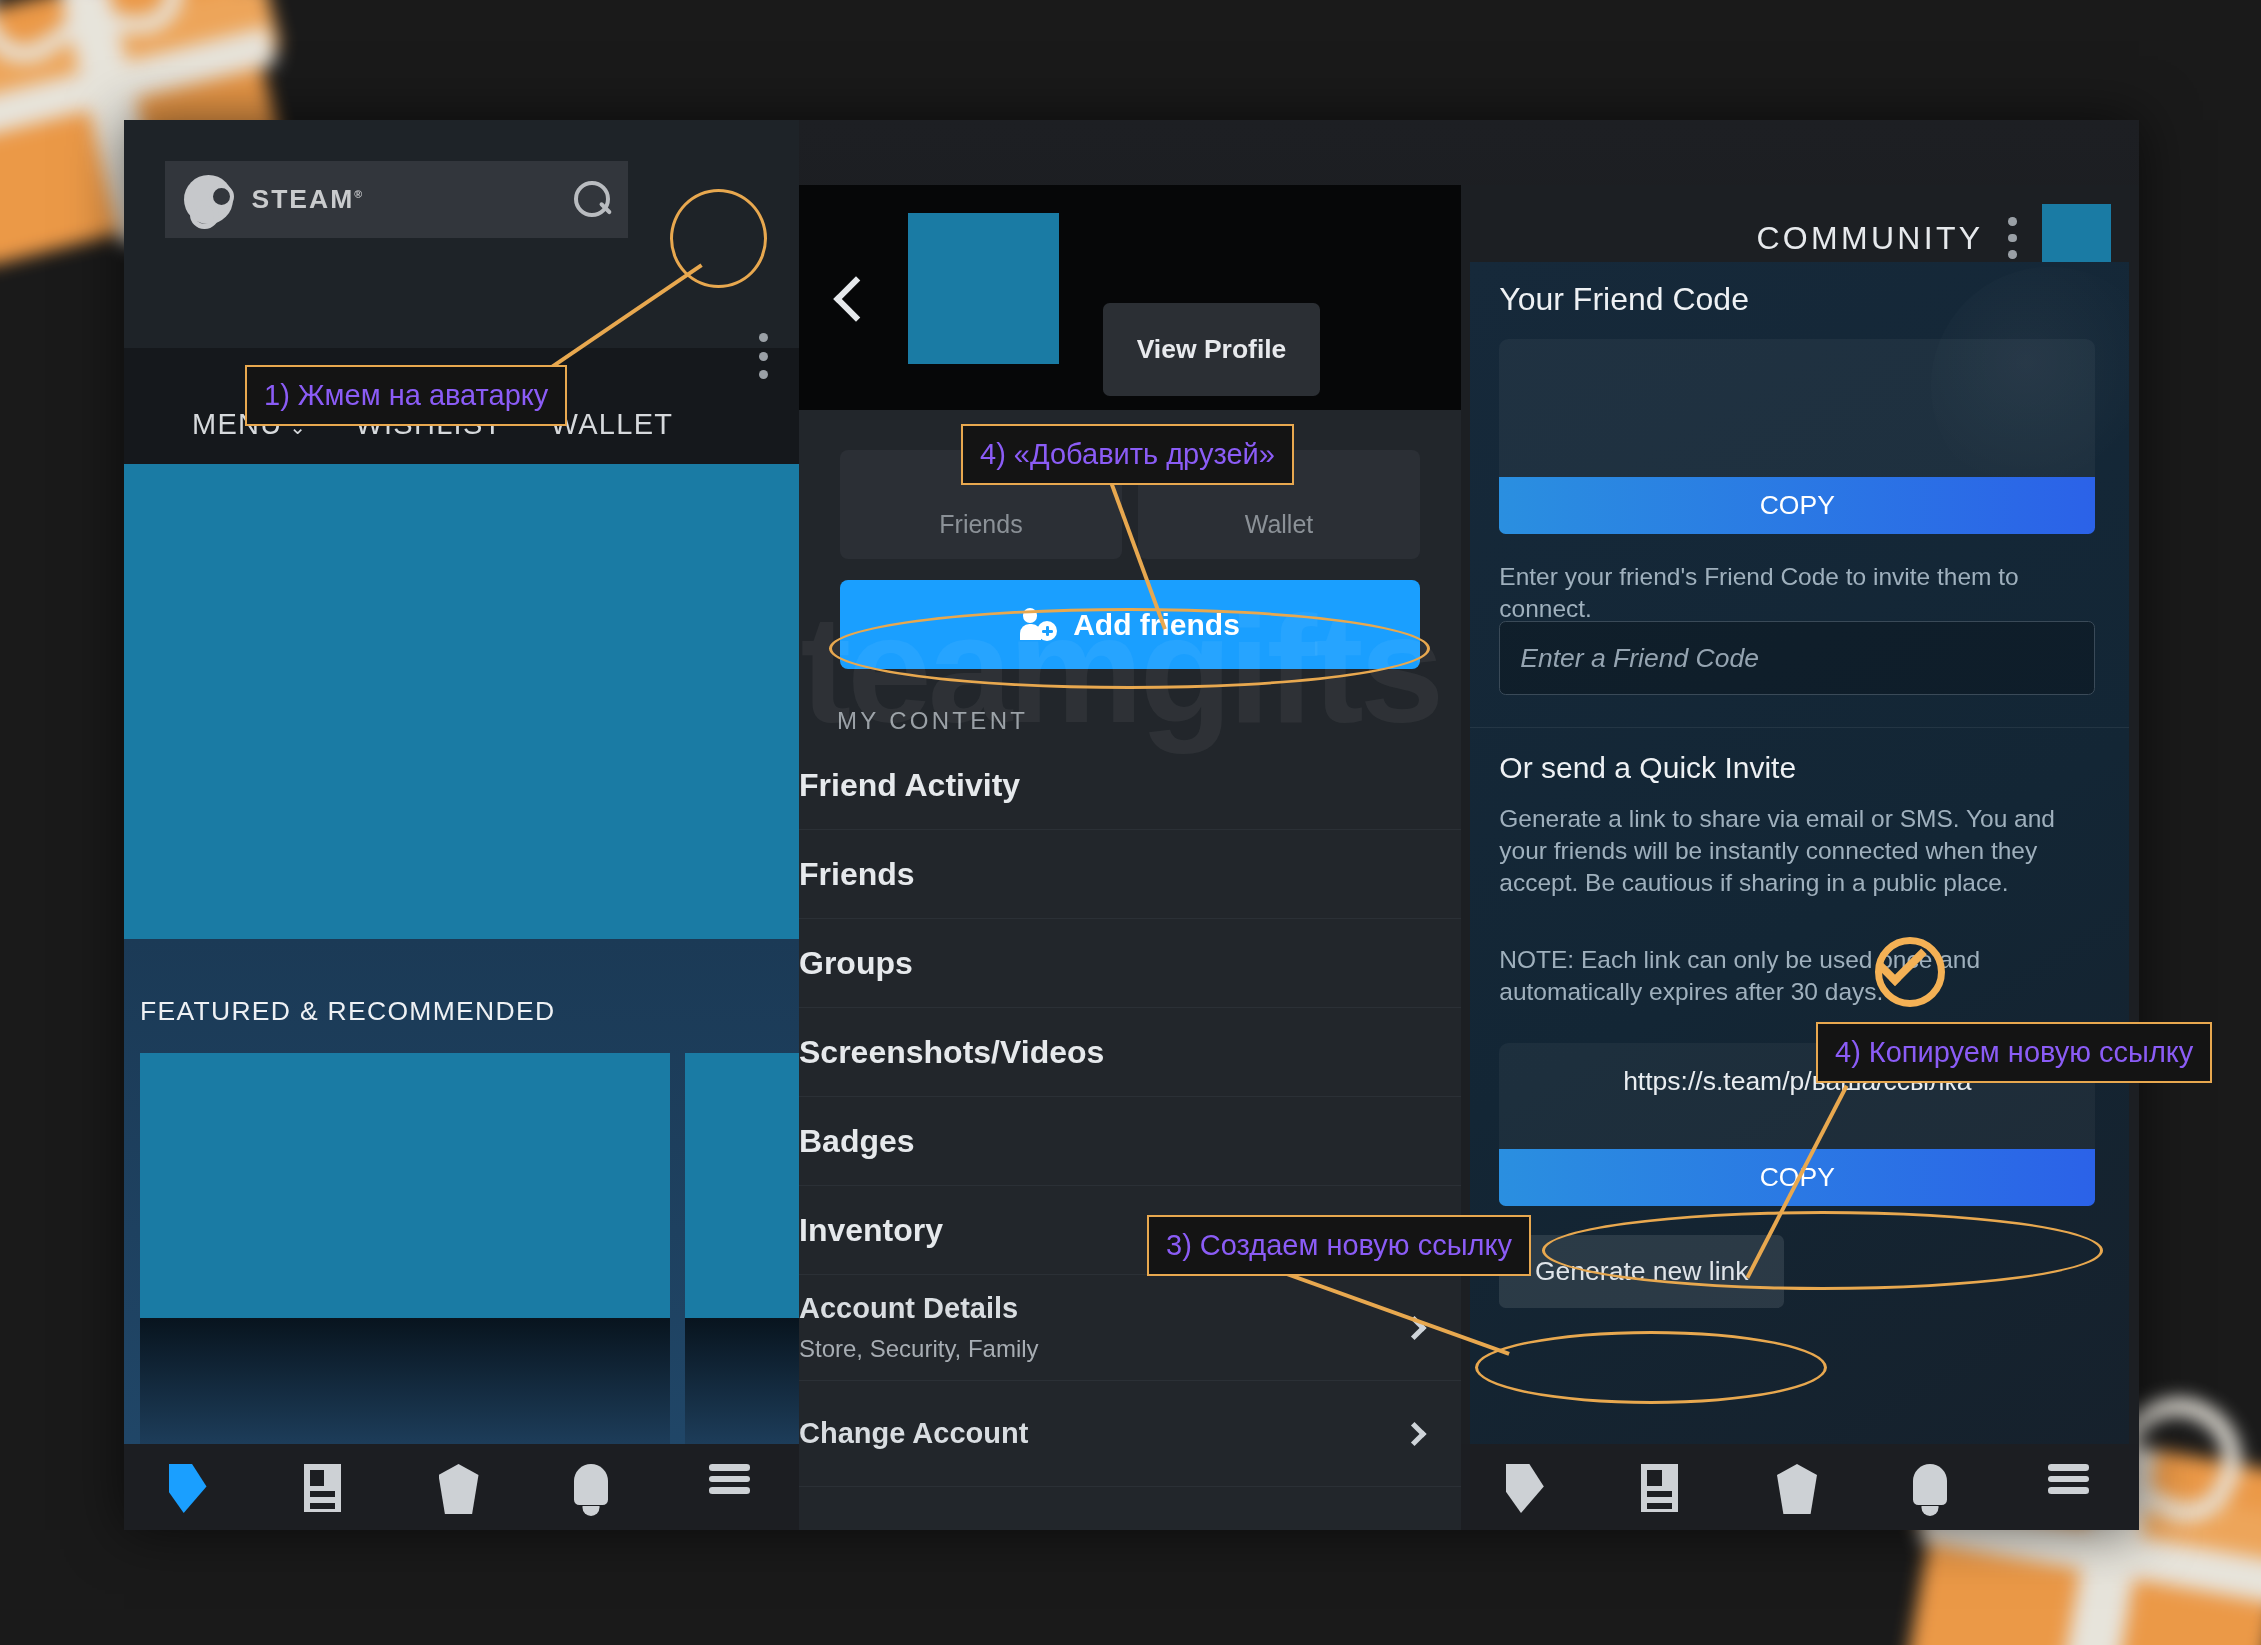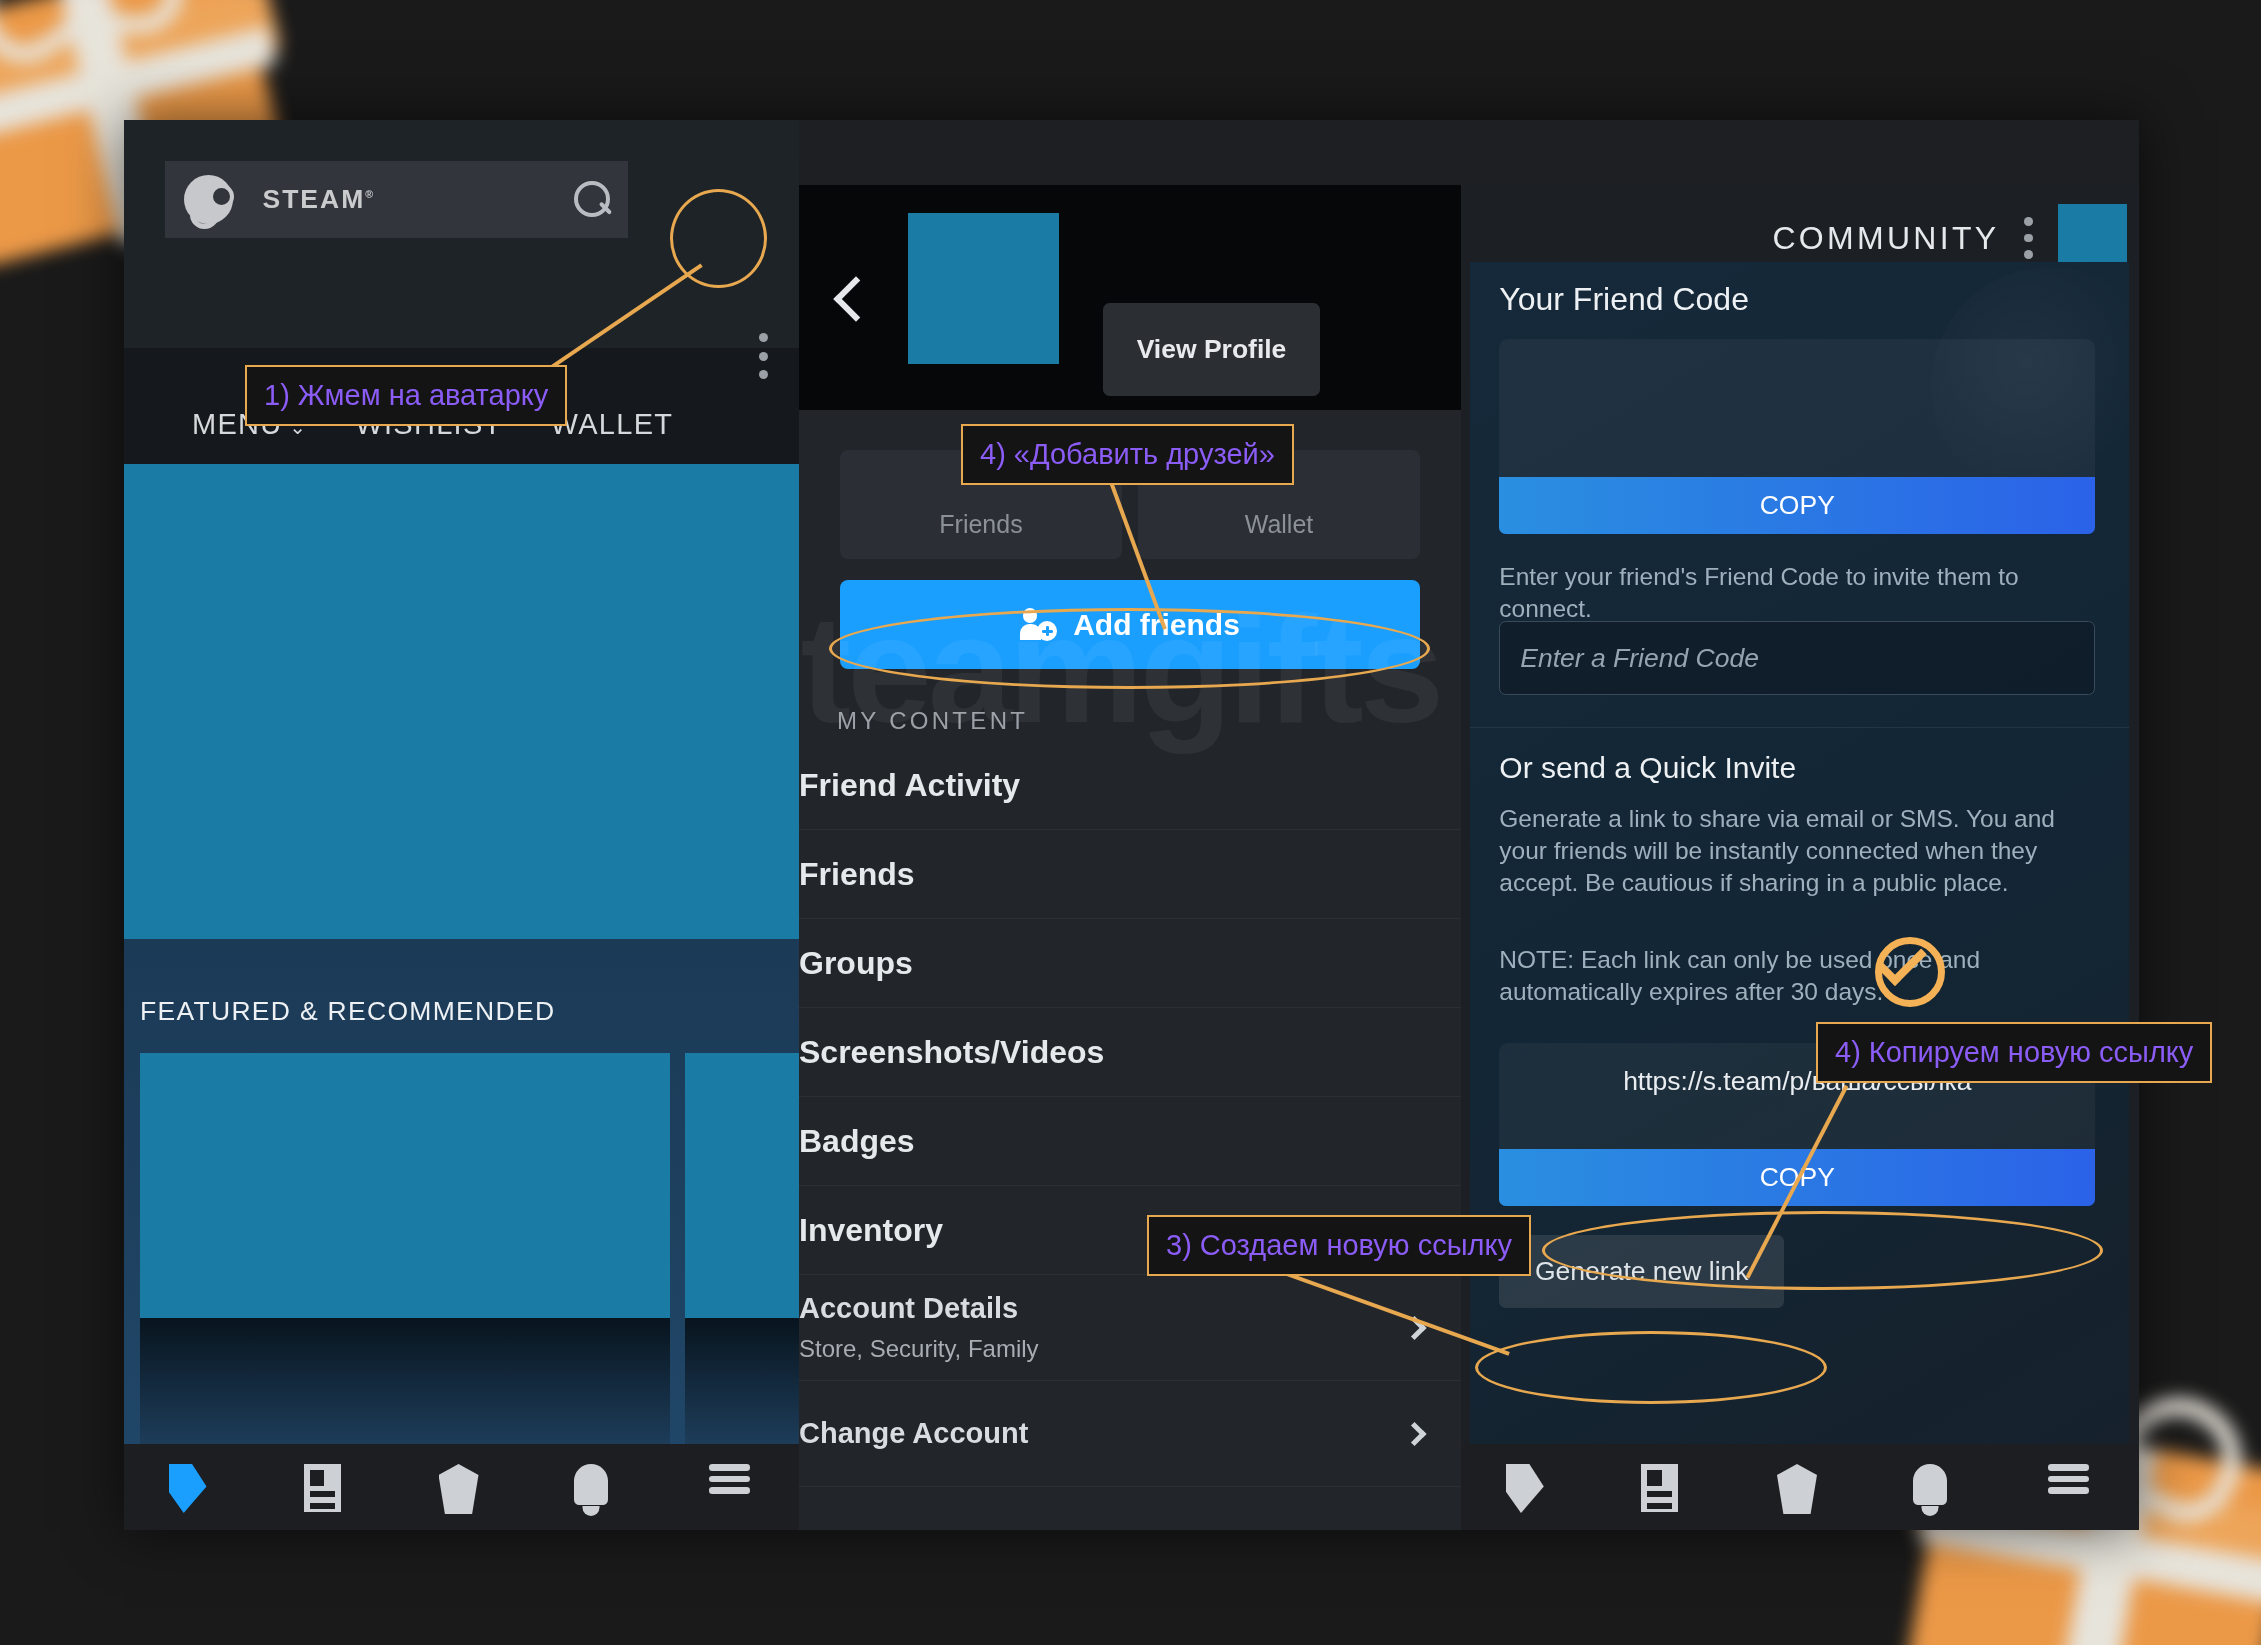--- a/index.html
+++ b/index.html
@@ -37,21 +37,21 @@
   
   #left {
     position: absolute; left: 0; top: 0; width: 675px; height: 1410px;
     background: #15181c; overflow: hidden;
   }
   .l-topbar { position: absolute; left: 0; top: 0; width: 100%; height: 228px; background: #1e2328; }
   .searchbar {
     position: absolute; left: 41px; top: 41px; width: 463px; height: 77px;
     background: #32363c; display: flex; align-items: center; padding: 0 18.5px;
   }
-  .steam-logo { display: flex; align-items: center; gap: 30px; }
+  .steam-logo { display: flex; align-items: center; gap: 19px; }
   .steam-orb {
     width: 49px; height: 49px; border-radius: 50%;
     background: #c6c8cb; position: relative;
   }
   .steam-orb::after {
     content: ""; position: absolute; left: 25px; top: 9.3px;
     width: 17px; height: 17px; border-radius: 50%;
     background: #32363c; border: 4.6px solid #c6c8cb;
   }
   .steam-orb::before {
@@ -191,21 +191,21 @@
     letter-spacing: -4px; pointer-events: none; z-index: 3;
   }
 
   
   #right {
     position: absolute; left: 1337px; top: 65px; width: 678px; height: 1345px;
     background: #1c1f23; overflow: hidden;
   }
   .r-header {
     position: absolute; left: 0; top: 0; width: 100%; height: 106px;
-    display: flex; align-items: center; justify-content: flex-end; padding-right: 12px; gap: 25px;
+    display: flex; align-items: center; justify-content: flex-end; padding-right: 28px; gap: 25px;
   }
   .r-title { color: #e6e9ec; font-size: 32px; letter-spacing: 3.3px; }
   .r-kebab { display:flex; flex-direction: column; gap: 8px; }
   .r-kebab i { width: 8.6px; height: 8.6px; border-radius: 50%; background: #9aa0a6; }
   .r-avatar { width: 69px; height: 69px; background: #1a7ba4; }
 
   .r-body {
     position: absolute; left: 9.3px; top: 77px; width: 659px; height: 1185px;
     background: linear-gradient(150deg,#16293a 0%, #132635 55%, #16212c 100%);
     overflow: hidden;

